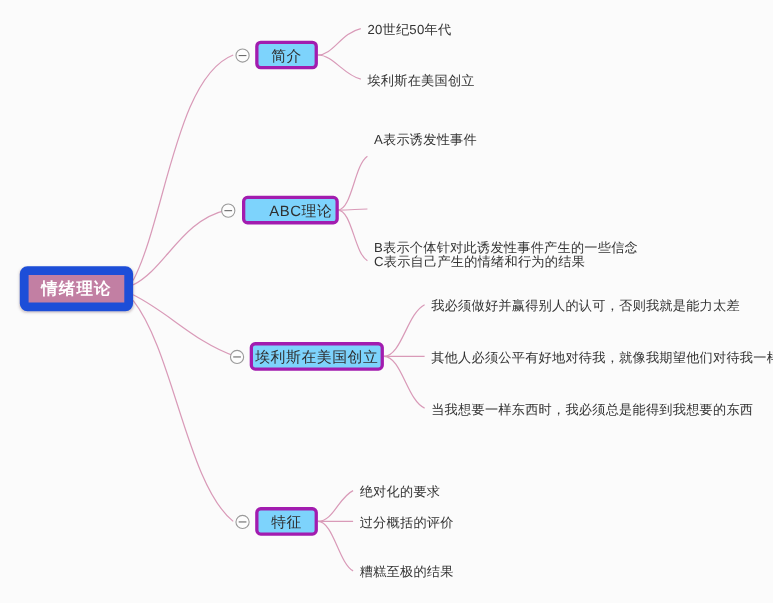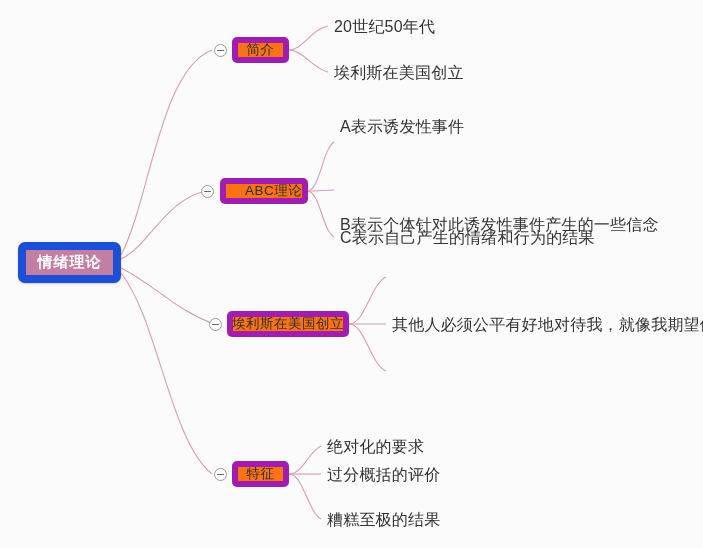--- a/index.html
+++ b/index.html
@@ -41,31 +41,32 @@
     background: #c27fa3;
     border: 8px solid #1d4ed8;
     border-radius: 7px;
     color: #ffffff;
     font-size: 15px;
     font-weight: bold;
     letter-spacing: 1px;
     box-shadow: 0 1px 2px rgba(90,60,75,0.25);
   }
   .branch-node {
-    background: #f97316;
-    border: 6px solid #a21caf;
+    background: #7dd3fc;
+    border: 3px solid #a21caf;
     border-radius: 5px;
     color: #2f2f2f;
     font-size: 13.5px;
     letter-spacing: 0.5px;
+    align-items: flex-end;
   }
   .leaf-node {
     position: absolute;
     color: #333333;
-    font-size: 16px;
+    font-size: 12px;
     white-space: nowrap;
     letter-spacing: 0.2px;
     line-height: 14px;
   }
   .collapse-toggle {
     position: absolute;
     width: 13px;
     height: 13px;
     border: 1px solid #9a9a9a;
     border-radius: 50%;
@@ -138,22 +139,28 @@
     <span>B表示个体针对此诱发性事件产生的一些信念</span>
   </div>
   <div class="leaf-node" style="left:340px; top:231px;">
     <span>C表示自己产生的情绪和行为的结果</span>
   </div>
 
   <div class="collapse-toggle" style="left:209px; top:318px;"></div>
   <div class="node branch-node" style="left:227px; top:311px; width:122px; height:26px;">
     <span>埃利斯在美国创立</span>
   </div>
+  <div class="leaf-node" style="left:392px; top:271px;">
+    <span>我必须做好并赢得别人的认可，否则我就是能力太差</span>
+  </div>
   <div class="leaf-node" style="left:392px; top:318px;">
     <span>其他人必须公平有好地对待我，就像我期望他们对待我一样</span>
+  </div>
+  <div class="leaf-node" style="left:392px; top:365px;">
+    <span>当我想要一样东西时，我必须总是能得到我想要的东西</span>
   </div>
 
   <div class="collapse-toggle" style="left:214px; top:468px;"></div>
   <div class="node branch-node" style="left:232px; top:461px; width:57px; height:26px;">
     <span>特征</span>
   </div>
   <div class="leaf-node" style="left:327px; top:440px;">
     <span>绝对化的要求</span>
   </div>
   <div class="leaf-node" style="left:327px; top:468px;">

